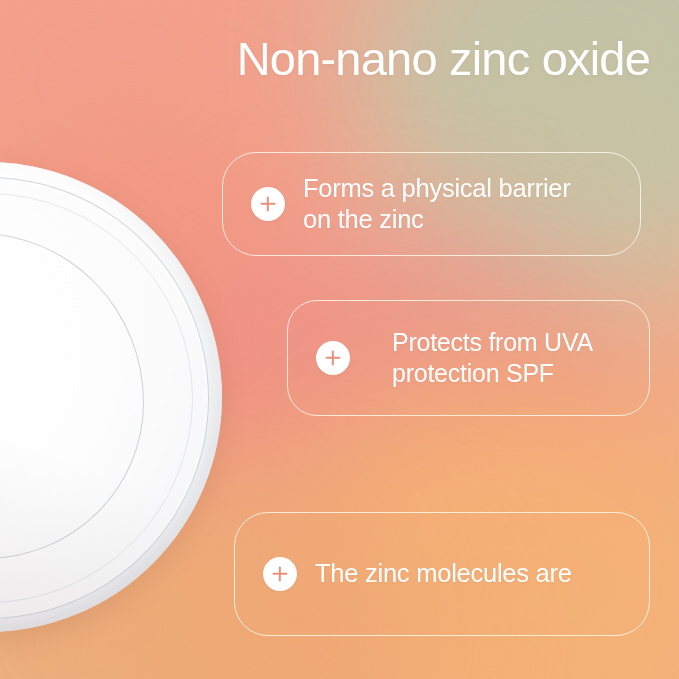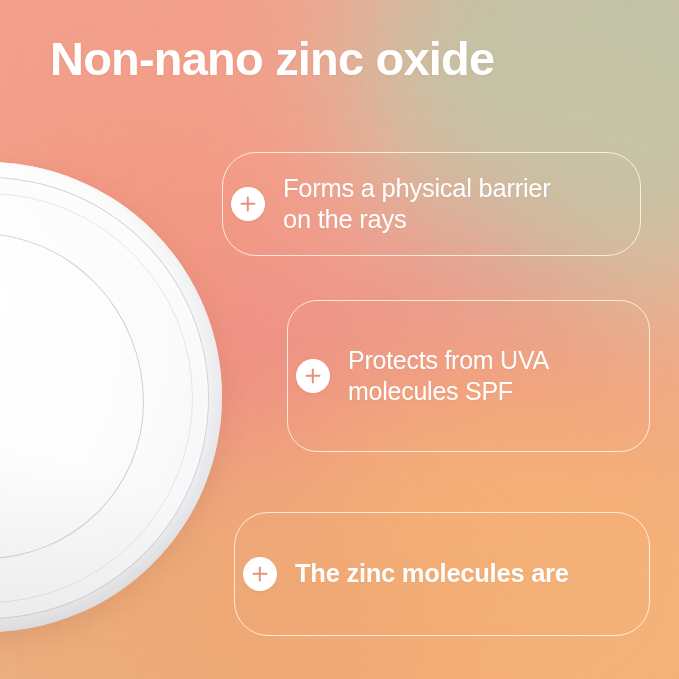--- a/index.html
+++ b/index.html
@@ -145,38 +145,39 @@
 
   
   .page-title {
     position: absolute;
     left: 50px;
     top: 33px;
     width: 600px;
     margin: 0;
     font-size: 47px;
     line-height: 1.12;
-    font-weight: 700;
+    font-weight: 400;
     letter-spacing: -0.8px;
     color: #ffffff;
     text-shadow: 0 1px 3px rgba(170, 120, 100, .13);
+    text-align: right;
   }
 
   
   .card {
     position: absolute;
     box-sizing: border-box;
     display: flex;
     align-items: center;
     border: 1.6px solid rgba(255, 250, 236, 0.82);
     border-radius: 34px;
-    padding: 12px 18px 12px 8px;
+    padding: 12px 18px 12px 28px;
   }
   .card-1 { left: 222px; top: 152px;  width: 419px; height: 104px; }
-  .card-2 { left: 287px; top: 300px;  width: 363px; height: 152px; border-radius: 30px; }
+  .card-2 { left: 287px; top: 300px;  width: 363px; height: 116px; border-radius: 30px; gap: 24px; }
   .card-3 { left: 234px; top: 512px;  width: 416px; height: 124px; }
 
   .plus-badge {
     flex: 0 0 auto;
     width: 34px;
     height: 34px;
     border-radius: 50%;
     background: #ffffff;
     position: relative;
     margin-right: 18px;
@@ -202,21 +203,21 @@
 
   .card-text {
     color: #ffffff;
     font-size: 25.5px;
     line-height: 1.22;
     font-weight: 400;
     letter-spacing: -0.25px;
     text-shadow: 0 1px 2px rgba(175, 120, 100, .10);
   }
   .card-2 .card-text { font-size: 25px; line-height: 1.24; }
-  .card-3 .card-text { font-size: 25.5px; line-height: 1.22; font-weight: bold; }
+  .card-3 .card-text { font-size: 25.5px; line-height: 1.22; }
 </style>
 </head>
 <body>
 
 <div id="stage">
 
   <div class="bg-base"></div>
   <div class="bg-blob blob-salmon-tl"></div>
   <div class="bg-blob blob-sage-tr"></div>
   <div class="bg-blob blob-khaki-tr2"></div>
@@ -235,29 +236,29 @@
       <div class="disc-shadow-edge"></div>
     </div>
   </div>
 
   <h1 class="page-title">Non-nano zinc oxide</h1>
 
   <div class="card card-1">
     <span class="plus-badge"></span>
     <div class="card-text">
       <div>Forms a physical barrier</div>
-      <div>on the rays</div>
+      <div>on the zinc</div>
     </div>
   </div>
 
   <div class="card card-2">
     <span class="plus-badge"></span>
     <div class="card-text">
       <div>Protects from UVA</div>
-      <div>molecules SPF</div>
+      <div>protection SPF</div>
     </div>
   </div>
 
   <div class="card card-3">
     <span class="plus-badge"></span>
     <div class="card-text">
       <div>The zinc molecules are</div>
     </div>
   </div>
 

